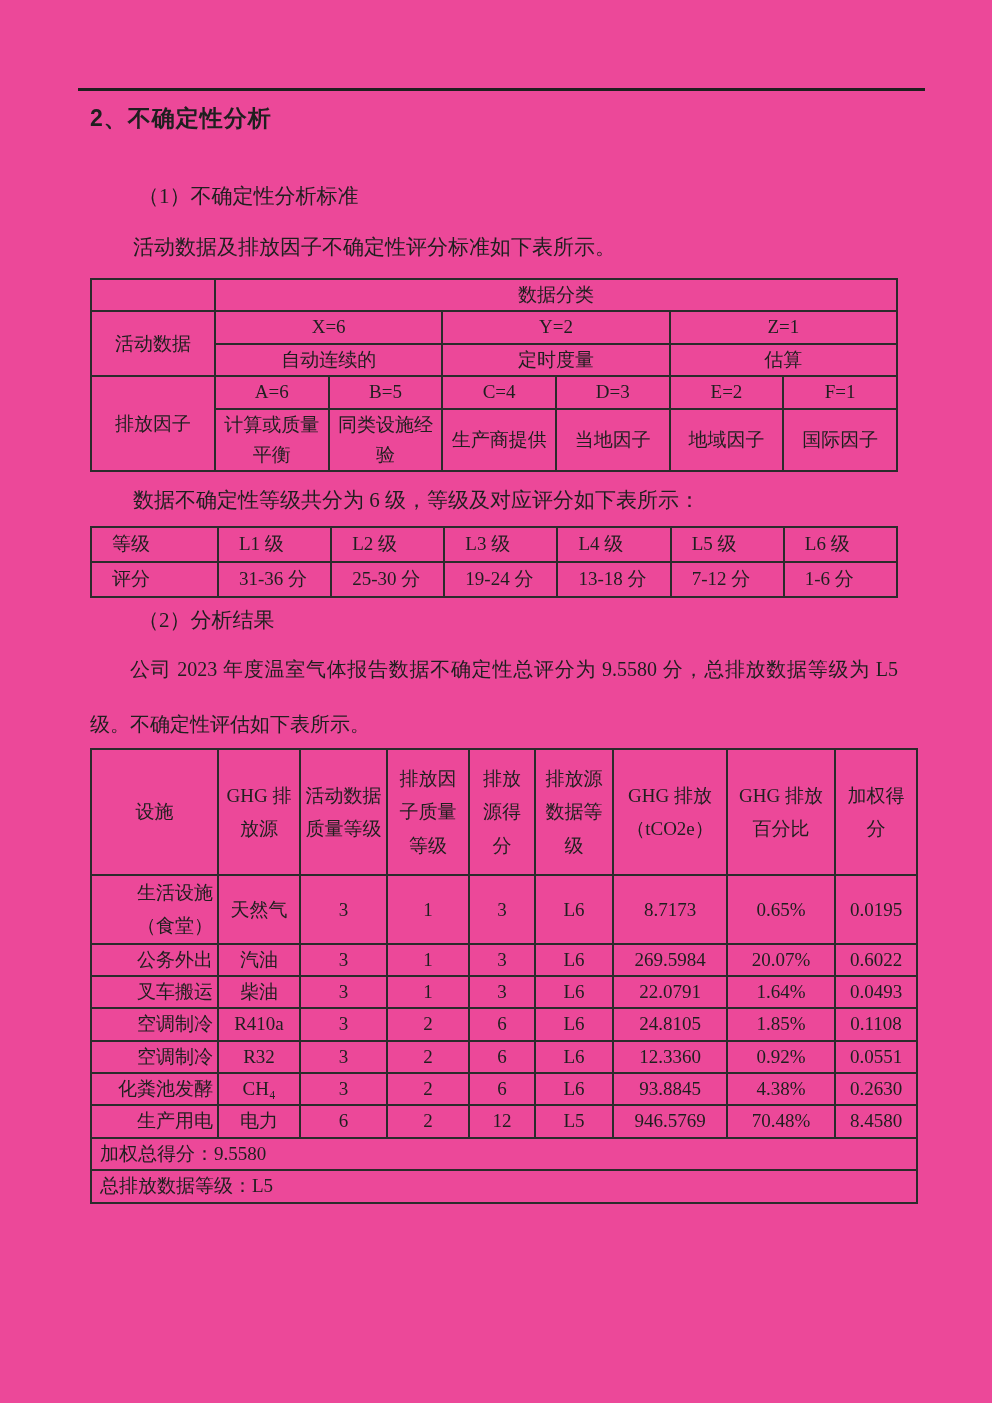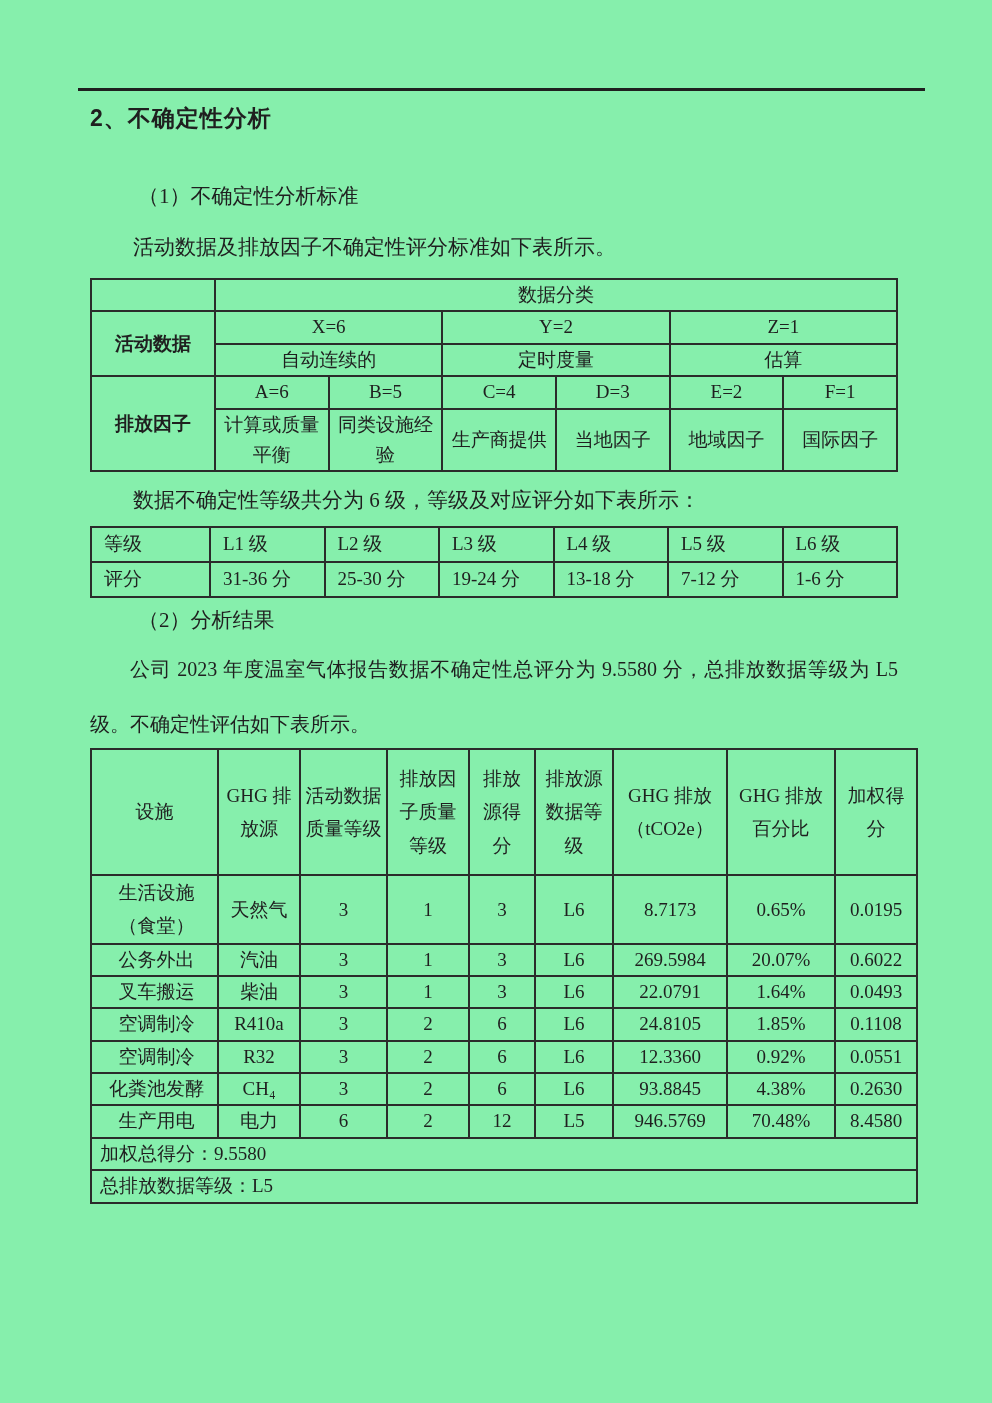--- a/index.html
+++ b/index.html
@@ -5,21 +5,21 @@
   html, body {
     margin: 0;
     padding: 0;
     background: #e8e8e8;
   }
   .page {
     position: relative;
     width: 992px;
     height: 1403px;
     margin: 0 auto;
-    background: #86efac;
+    background: #ec4899;
     font-family: "Liberation Serif", "DejaVu Serif", serif;
     color: #1f1f1f;
     overflow: hidden;
   }
   .header-rule {
     position: absolute;
     top: 88px;
     left: 78px;
     width: 847px;
     height: 3px;
@@ -68,52 +68,52 @@
   td, th {
     border: 2px solid #2b2b2b;
     font-weight: normal;
     text-align: center;
     vertical-align: middle;
     padding: 0 4px;
     line-height: 1.6;
     overflow: hidden;
   }
   .scoring-table { top: 278px; width: 808px; }
-  .scoring-table .lbl-col { width: 114px; font-weight: bold; }
+  .scoring-table .lbl-col { width: 114px; }
   .scoring-table .row-a td { height: 28px; }
   .scoring-table .row-b td { height: 30px; }
   .scoring-table .row-c td { height: 30px; }
   .scoring-table .row-d td { height: 30px; }
   .scoring-table .row-e td { height: 60px; }
   .grade-table { top: 526px; width: 808px; }
   .grade-table td {
     height: 33px;
     text-align: left;
-    padding-left: 12px;
+    padding-left: 20px;
   }
   .grade-table .g-col0 { width: 101px; }
   .result-table { top: 748px; width: 808px; }
   .result-table .c0 { width: 117px; }
   .result-table .c1 { width: 72px; }
   .result-table .c2 { width: 77px; }
   .result-table .c3 { width: 72px; }
   .result-table .c4 { width: 56px; }
   .result-table .c5 { width: 68px; }
   .result-table .c6 { width: 104px; }
   .result-table .c7 { width: 98px; }
   .result-table .c8 { width: 72px; }
   .result-table thead td {
     height: 124px;
     line-height: 1.75;
     font-weight: normal;
   }
   .result-table tbody tr td { height: 30px; }
   .result-table tbody tr.tall td { height: 64px; line-height: 1.75; }
   .result-table tbody td.facility {
-    text-align: center;
+    text-align: right;
     padding-left: 8px;
   }
   .result-table .footer-row td {
     height: 30px;
     text-align: left;
     padding-left: 8px;
   }
   .page-number {
     position: absolute;
     top: 1297px;

